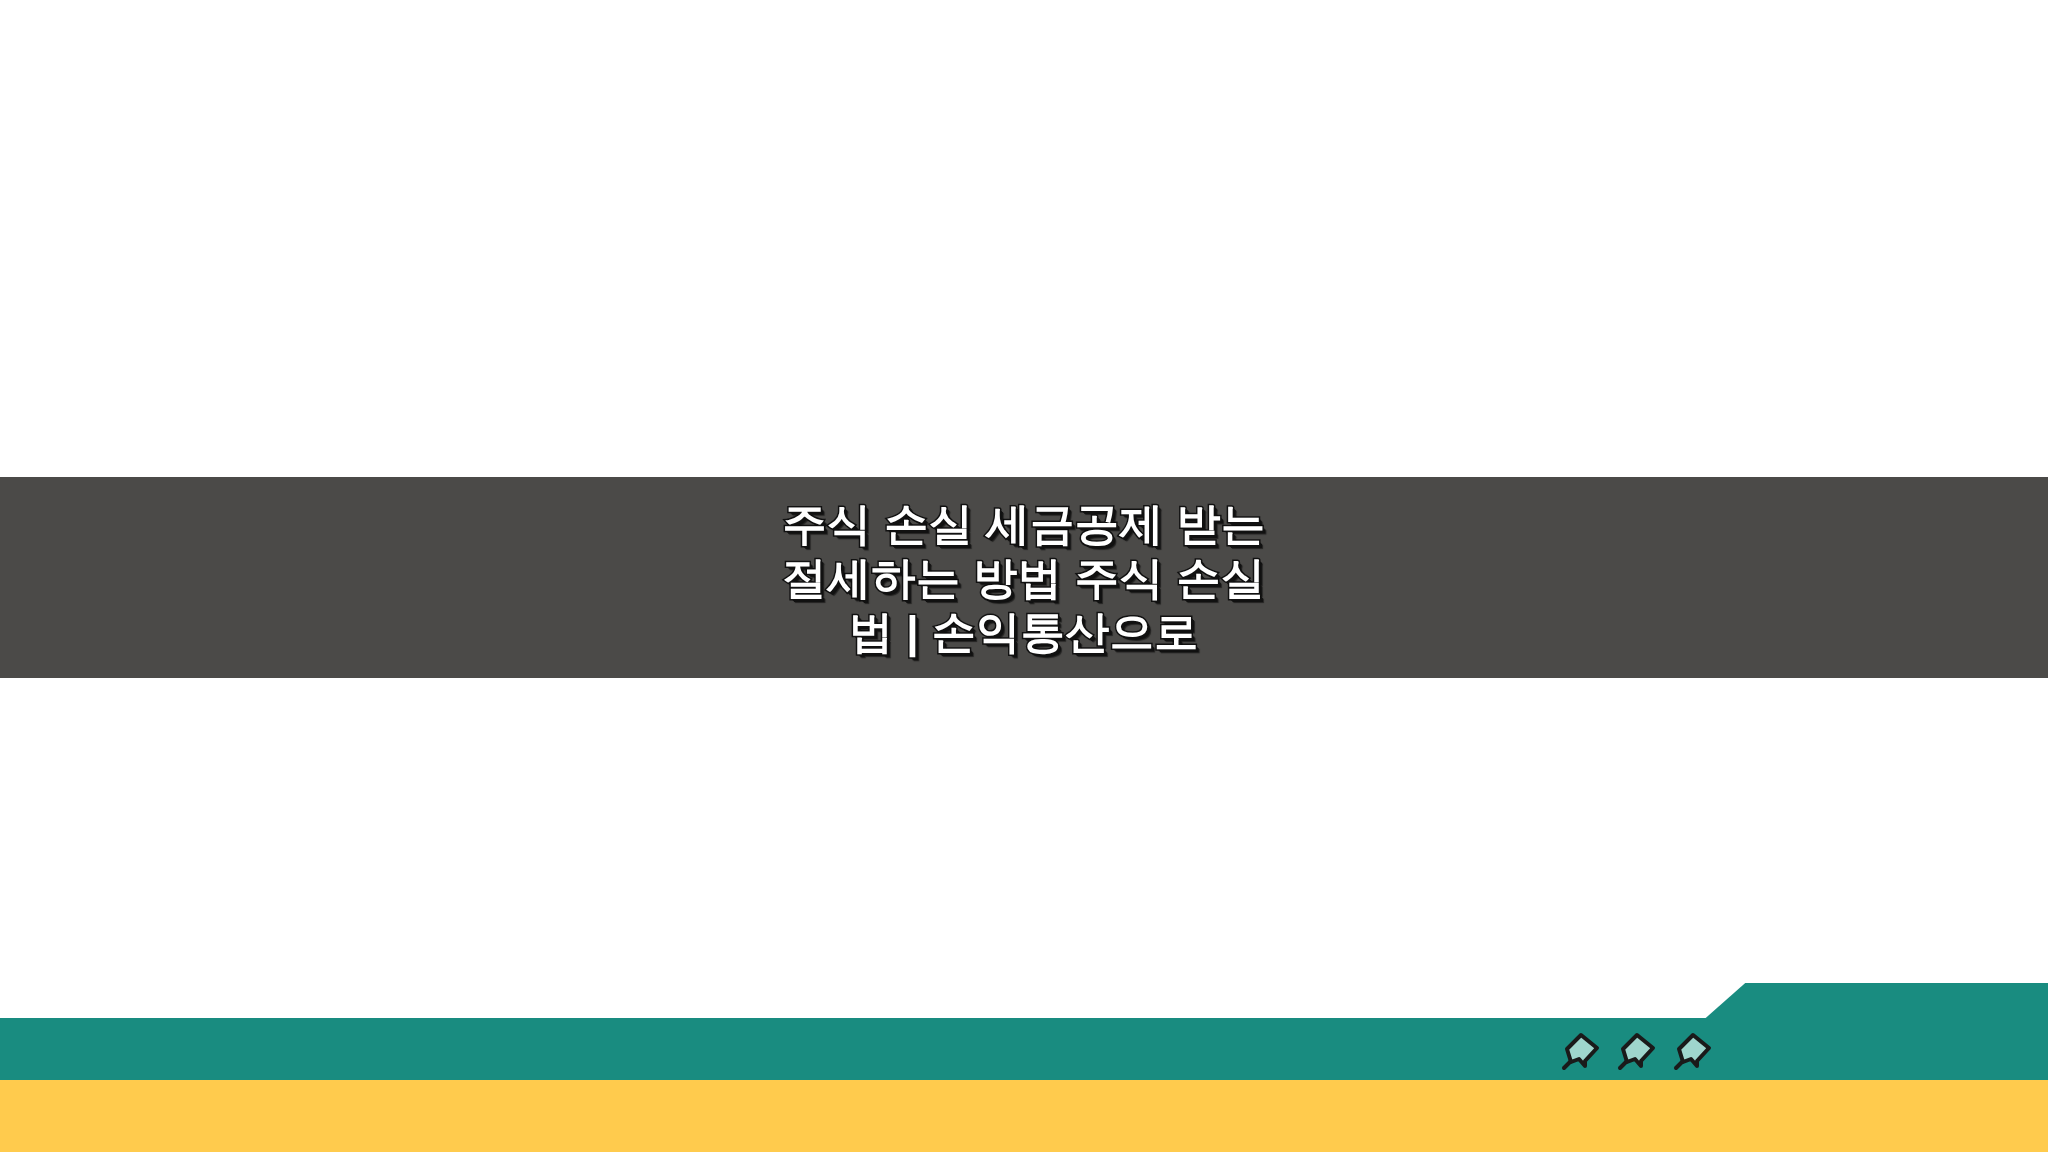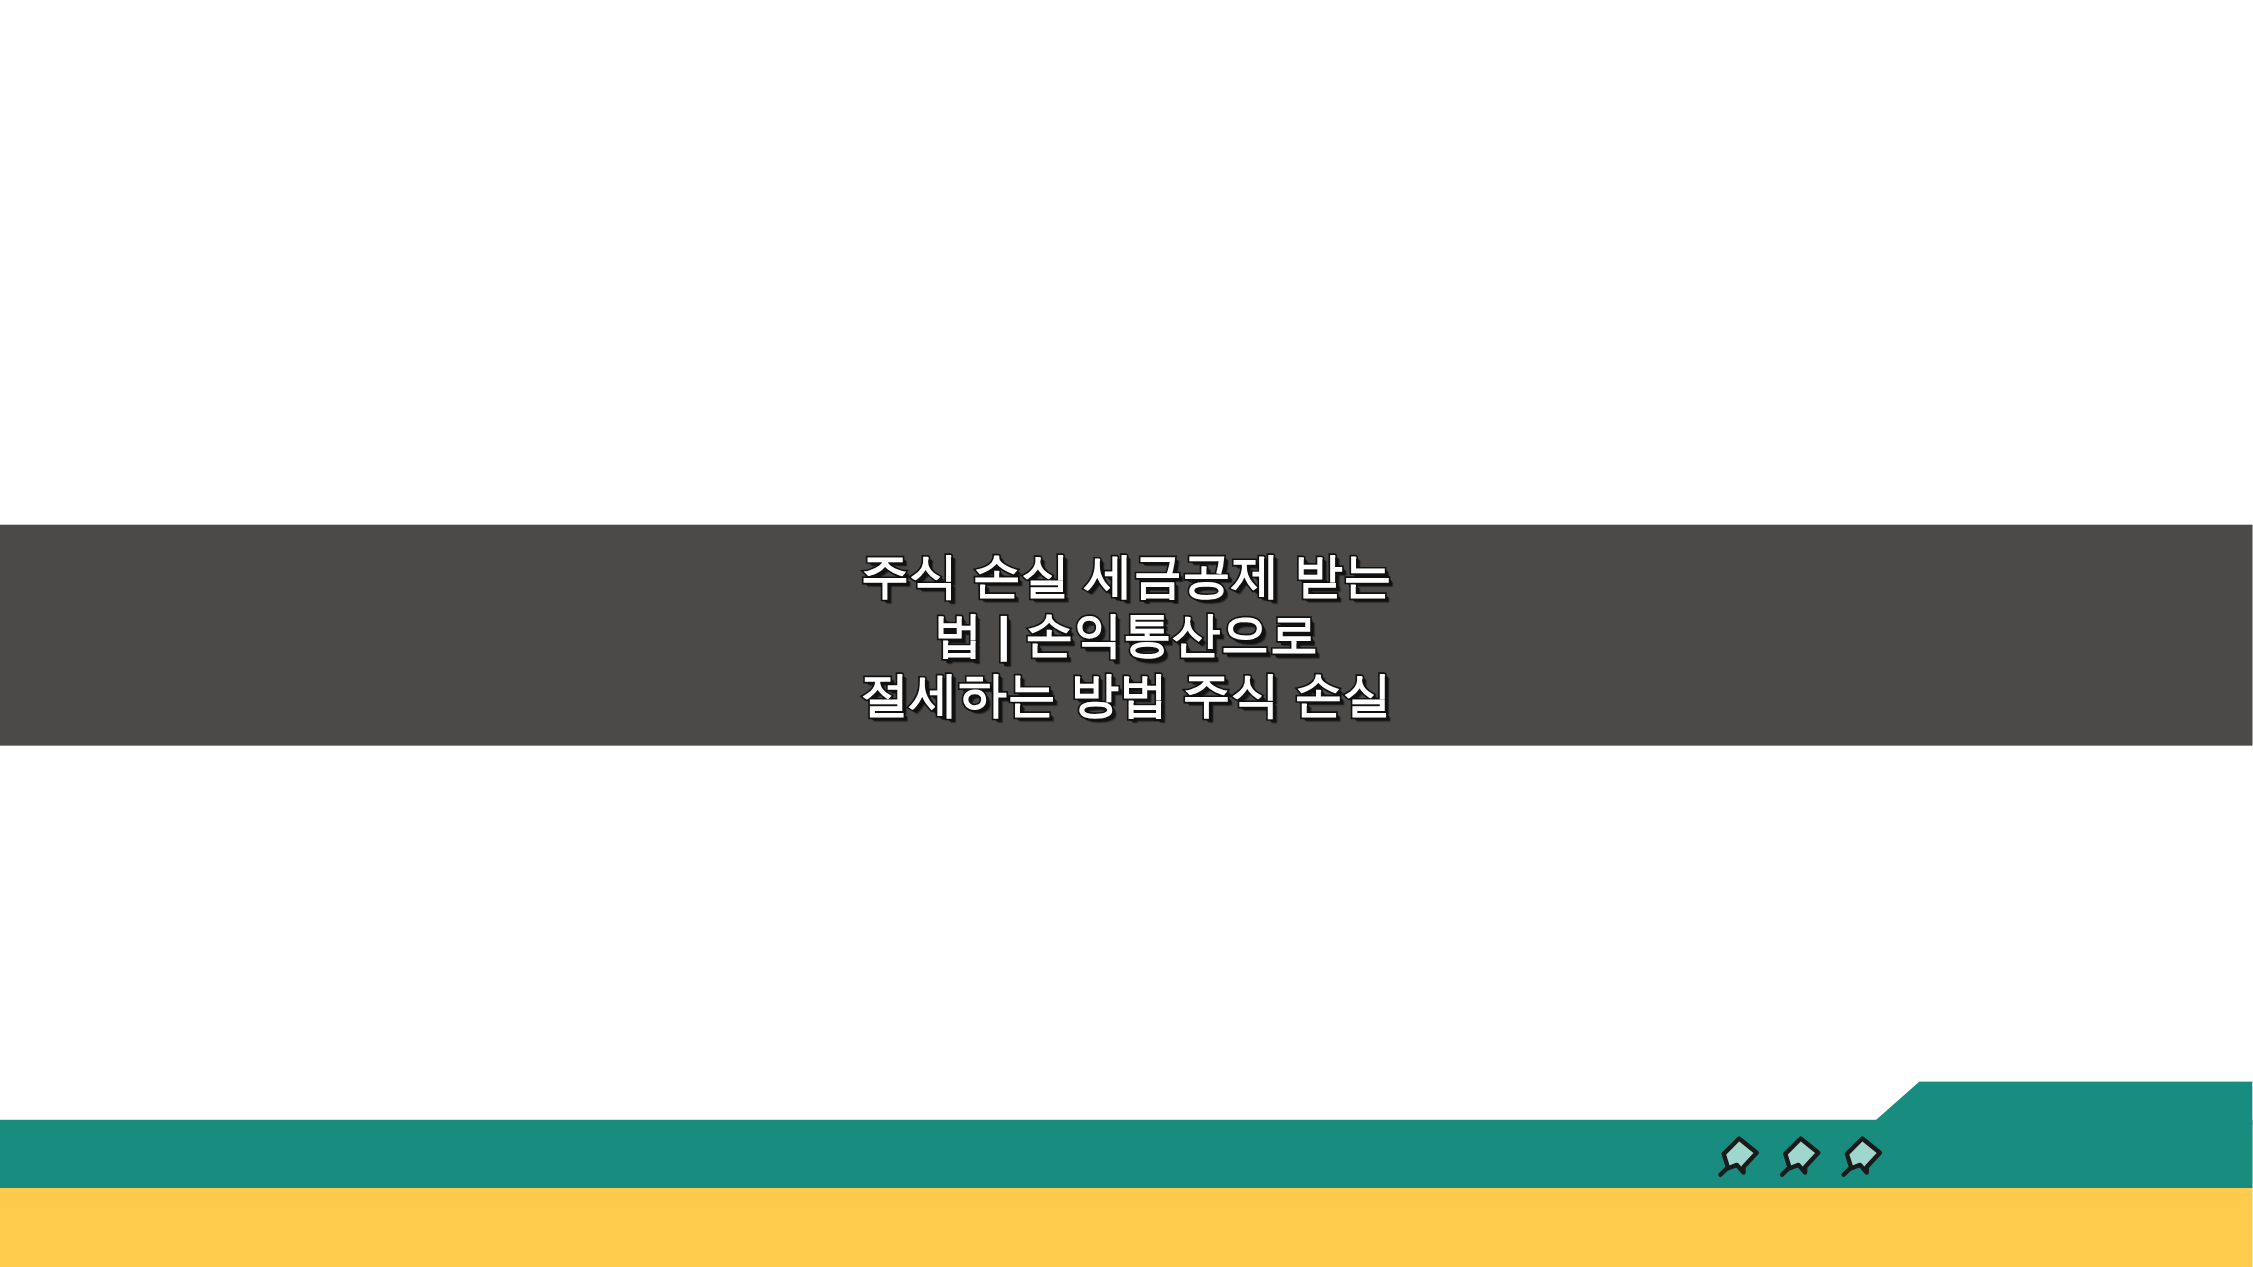--- a/index.html
+++ b/index.html
@@ -133,22 +133,22 @@
 </head>
 <body>
 
 <div class="page">
 
   <div class="canvas-top"></div>
 
   <div class="title-band">
     <div class="title-stack">
       <span class="title-line">주식 손실 세금공제 받는</span>
+      <span class="title-line">절세하는 방법 주식 손실</span>
       <span class="title-line">법 | 손익통산으로</span>
-      <span class="title-line">절세하는 방법 주식 손실</span>
     </div>
   </div>
 
   <div class="canvas-mid"></div>
 
   <div class="teal-tab"></div>
 
   <div class="teal-bar"></div>
 
   <div class="pin-row">

